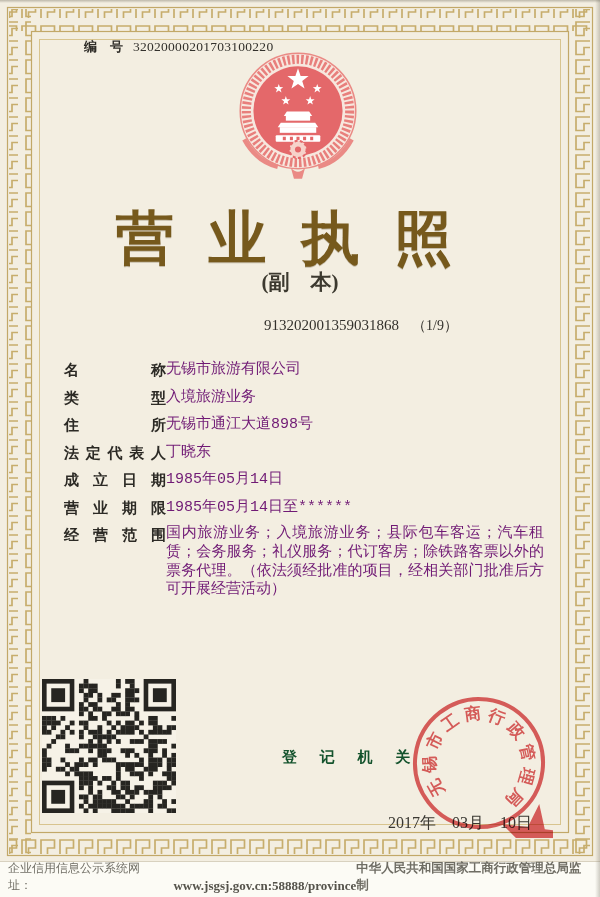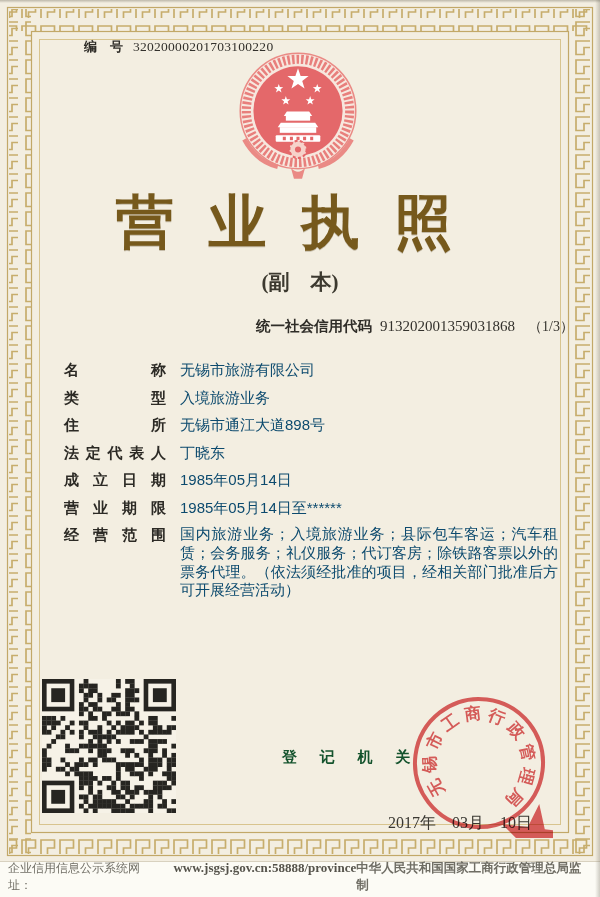--- a/index.html
+++ b/index.html
@@ -8,43 +8,43 @@
   .frame-svg{position:absolute;left:0;top:0;pointer-events:none;}
   .edge-right{position:absolute;right:0;top:0;width:5px;height:897px;background:linear-gradient(to right,rgba(0,0,0,0),rgba(120,115,100,.35));}
   .edge-top{position:absolute;left:0;top:0;width:600px;height:3px;background:linear-gradient(to bottom,rgba(90,85,70,.35),rgba(0,0,0,0));}
 
   .serial-row{position:absolute;left:84px;top:38px;display:flex;align-items:baseline;}
   .serial-label{font-weight:bold;font-size:13px;color:#2f2d28;}
   .serial-number{margin-left:10px;font-family:"Liberation Serif",serif;font-size:13.5px;color:#33312c;letter-spacing:.02em;}
 
   .emblem{position:absolute;left:222px;top:46px;}
 
-  .doc-title{position:absolute;left:0;top:184px;width:568px;text-align:center;font-size:58px;font-weight:bold;color:#76591c;letter-spacing:.6em;padding-left:.6em;box-sizing:border-box;text-shadow:0 1px 0 rgba(60,40,5,.25);}
+  .doc-title{position:absolute;left:0;top:200px;width:568px;text-align:center;font-size:58px;font-weight:bold;color:#76591c;letter-spacing:.6em;padding-left:.6em;box-sizing:border-box;text-shadow:0 1px 0 rgba(60,40,5,.25);}
   .doc-subtitle{position:absolute;left:0;top:268px;width:600px;text-align:center;font-size:21px;font-weight:bold;color:#3c392f;font-family:"Liberation Serif",serif;}
 
   .credit-row{position:absolute;left:256px;top:317px;display:flex;align-items:baseline;}
   .credit-label{font-weight:bold;font-size:14.5px;color:#2f2d28;}
   .credit-code{margin-left:8px;font-family:"Liberation Serif",serif;font-size:15px;color:#33312c;}
   .credit-page{margin-left:13px;font-family:"Liberation Serif",serif;font-size:14px;color:#33312c;}
 
   .fields{position:absolute;left:64px;top:360px;width:494px;}
   .field-row{display:flex;align-items:flex-start;margin-bottom:7.5px;line-height:20px;}
   .flabel{flex:0 0 102px;width:102px;font-weight:bold;font-size:15px;color:#2c2a25;text-align:justify;text-align-last:justify;}
-  .fvalue{margin-left:14px;width:378px;font-family:Liberation Sans, sans-serif;font-size:15px;color:#0c4a6e;}
+  .fvalue{width:378px;font-family:Liberation Mono, monospace;font-size:15px;color:#701a75;}
   .field-row.scope .fvalue{line-height:18.8px;text-align:justify;}
 
   .qr{position:absolute;left:42px;top:679px;}
 
   .reg-label{position:absolute;left:282px;top:748px;font-weight:bold;font-size:15px;color:#14532d;letter-spacing:.62em;}
   .issue-date{position:absolute;left:388px;top:813px;font-family:"Liberation Serif",serif;font-size:16px;color:#3a3832;}
   .seal{position:absolute;left:405px;top:688px;mix-blend-mode:multiply;opacity:.92;pointer-events:none;}
   .seal text{font-family:"Liberation Serif",serif;font-size:16.5px;font-weight:bold;fill:#dd5356;}
 
   .footer{position:absolute;left:0;top:861px;width:600px;height:36px;background:#fcfbf5;border-top:1px solid #d8d1bf;display:flex;align-items:center;justify-content:space-between;box-sizing:border-box;padding:0 8px 6px 8px;}
-  .footer-left{display:flex;align-items:flex-start;}
+  .footer-left{display:flex;align-items:flex-end;}
   .footer-label{font-size:12px;color:#716f66;}
   .footer-url{margin-left:12px;font-family:"Liberation Serif",serif;font-weight:bold;font-size:13px;color:#55534b;}
   .footer-right{font-size:12.5px;color:#6f6d64;font-family:"Liberation Serif",serif;font-weight:bold;}
 </style>
 </head>
 <body>
 
 <div class="page">
 
   <svg class="frame-svg" width="600" height="862" viewBox="0 0 600 862">
@@ -102,23 +102,22 @@
     <circle cx="75" cy="102" r="3" fill="#e4686a"></circle>
     <path d="M22 92 Q34 114 55 119" fill="none" stroke="#ea8a85" stroke-width="4.5"></path>
     <path d="M128 92 Q116 114 95 119" fill="none" stroke="#ea8a85" stroke-width="4.5"></path>
     <path d="M68 120 Q75 128 82 120 L79 131 L71 131 Z" fill="#ea8a85"></path>
   </svg>
 
   <div class="doc-title">营业执照</div>
   <div class="doc-subtitle">(副　本)</div>
 
   <div class="credit-row">
-    <span class="credit-label">统一社会信用代码</span>
     <span class="credit-code">913202001359031868</span>
-    <span class="credit-page">（1/3）</span>
+    <span class="credit-page">（1/9）</span>
   </div>
 
   <div class="fields">
     <div class="field-row">
       <span class="flabel">名称</span>
       <span class="fvalue">无锡市旅游有限公司</span>
     </div>
     <div class="field-row">
       <span class="flabel">类型</span>
       <span class="fvalue">入境旅游业务</span>

